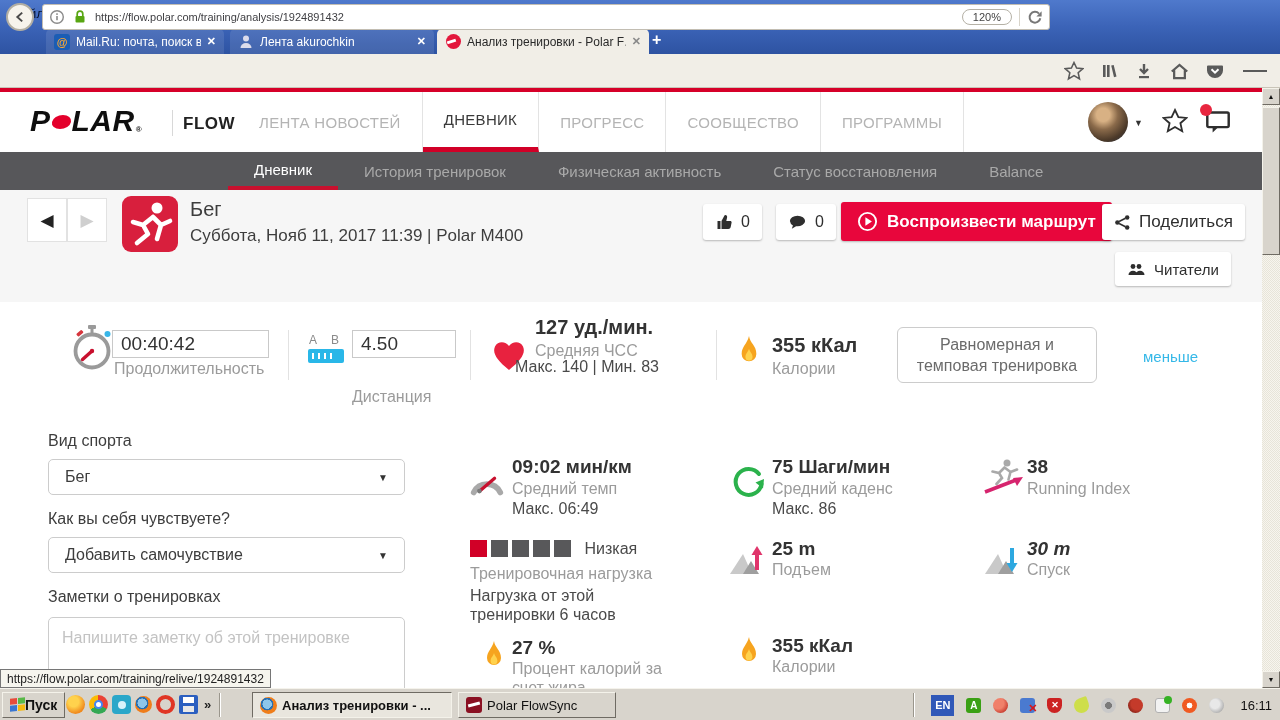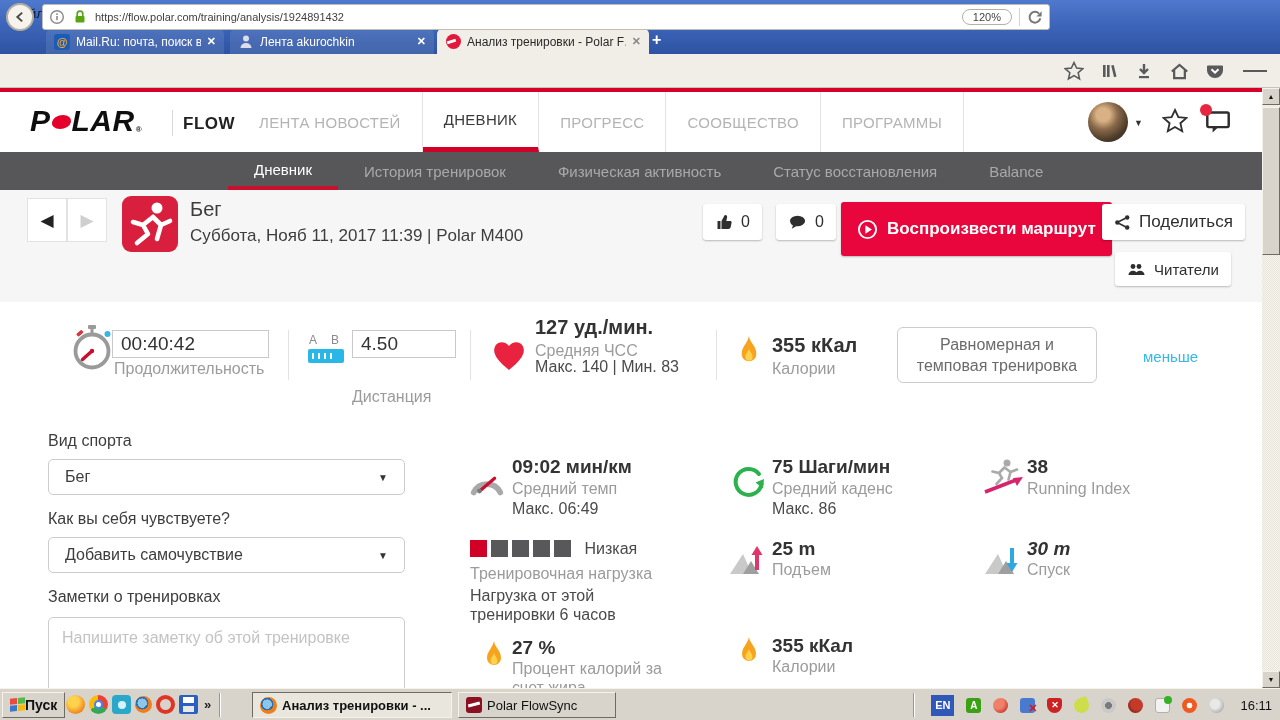--- a/index.html
+++ b/index.html
@@ -73,21 +73,21 @@
 
   .navsq{width:40px;height:44px;background:#fff;border:1px solid #e2e2e2;display:flex;align-items:center;justify-content:center;font-size:17px;box-sizing:border-box;}
   #sporticon{left:122px;top:196px;width:56px;height:56px;background:#d81f3d;border-radius:9px;}
   #ttitle{left:190px;top:198px;font-size:20px;color:#3d3d3d;}
   #tmeta{left:190px;top:226px;font-size:17px;color:#3d3d3d;}
 
   .wbtn{background:#fff;border-radius:3px;box-shadow:0 1px 2px rgba(0,0,0,.25);
     display:flex;align-items:center;gap:8px;padding:0 12px;box-sizing:border-box;color:#2e2e2e;}
   #likebtn{left:703px;top:204px;height:36px;font-size:16px;}
   #cmtbtn{left:776px;top:204px;height:36px;font-size:16px;}
-  #replaybtn{left:841px;top:202px;height:54px;background:#e8063c;border-radius:3px;color:#fff;
+  #replaybtn{left:841px;top:202px;height:39px;background:#e8063c;border-radius:3px;color:#fff;
     font-size:17px;font-weight:bold;display:flex;align-items:center;gap:9px;padding:0 16px;box-sizing:border-box;
     box-shadow:0 1px 2px rgba(0,0,0,.25);}
   #sharebtn{left:1102px;top:204px;height:36px;font-size:17px;}
   #readersbtn{left:1115px;top:252px;height:34px;font-size:15px;}
 
   
   .sumdiv{width:1px;height:50px;background:#e2e2e2;top:330px;}
   .input{border:1px solid #c9c9c9;background:#fff;font-family:"Liberation Sans",sans-serif;
     font-size:19px;color:#333;padding:1px 8px;box-sizing:border-box;height:28px;}
   .slabel{font-size:16px;color:#9b9b9b;}
@@ -371,21 +371,21 @@
 
   <div class="abs sumdiv" style="left:470px;"></div>
 
   <div class="abs" style="left:488px;top:336px;">
     <svg width="42" height="38" viewBox="0 0 40 38">
         <path d="M20 34 C8 24.5 3 17 6 10.5 c3-6 11-5 14-.5 c3-4.5 11-5.5 14 .5 c3 6.5-2 14-14 23.5 z" fill="#e8223f"></path>
       </svg>
   </div>
   <div class="abs bval" style="left:535px;top:316px;font-size:20px;">127 уд./мин.</div>
   <div class="abs slabel" style="left:535px;top:342px;">Средняя ЧСС</div>
-  <div class="abs bsub" style="left:535px;top:358px;width:152px;line-height:17px;">Макс. 140  |  Мин. 83</div>
+  <div class="abs bsub" style="left:507px;top:358px;width:152px;line-height:17px;text-align:right;">Макс. 140  |  Мин. 83</div>
 
   <div class="abs sumdiv" style="left:716px;"></div>
 
   <div class="abs" style="left:736px;top:334px;">
     <svg width="26" height="42" viewBox="0 0 24 40">
         <path d="M12 2 C13 9 19 11 19 19 a7 7 0 0 1-14 0 C5 12 10 10 12 2 z" fill="#f6a41f"></path>
         <path d="M12 14 c1 3.5 3.4 4.5 3.4 8 a3.4 3.4 0 0 1-6.8 0 c0-3.5 2.4-4.5 3.4-8 z" fill="#ffd24d"></path>
       </svg>
   </div>
   <div class="abs bval" style="left:772px;top:334px;font-size:20px;">355 кКал</div>
@@ -479,20 +479,21 @@
     <svg width="38" height="34" viewBox="0 0 38 34">
         <polygon points="2,32 15,12 24,32" fill="#c9c9c9"></polygon>
         <polygon points="15,32 23,19 31,32" fill="#9f9f9f"></polygon>
       <path d="M29 6 V22" stroke="#2da8e0" stroke-width="4"></path>
         <polygon points="29,30 23.5,21 34.5,21" fill="#2da8e0"></polygon>
       </svg>
   </div>
   <div class="abs bval" style="left:1027px;top:538px;font-style:italic;">30 m</div>
   <div class="abs slabel" style="left:1027px;top:561px;">Спуск</div>
 
+  <div id="statustip" class="abs">https://flow.polar.com/training/relive/1924891432</div>
 
   <div id="scroll" class="abs">
     <div class="sbtn" style="top:0;">
         <span>▲</span>
       </div>
     <div id="sthumb"></div>
     <div class="sbtn" style="top:583px;">
         <span>▼</span>
       </div>
   </div>

